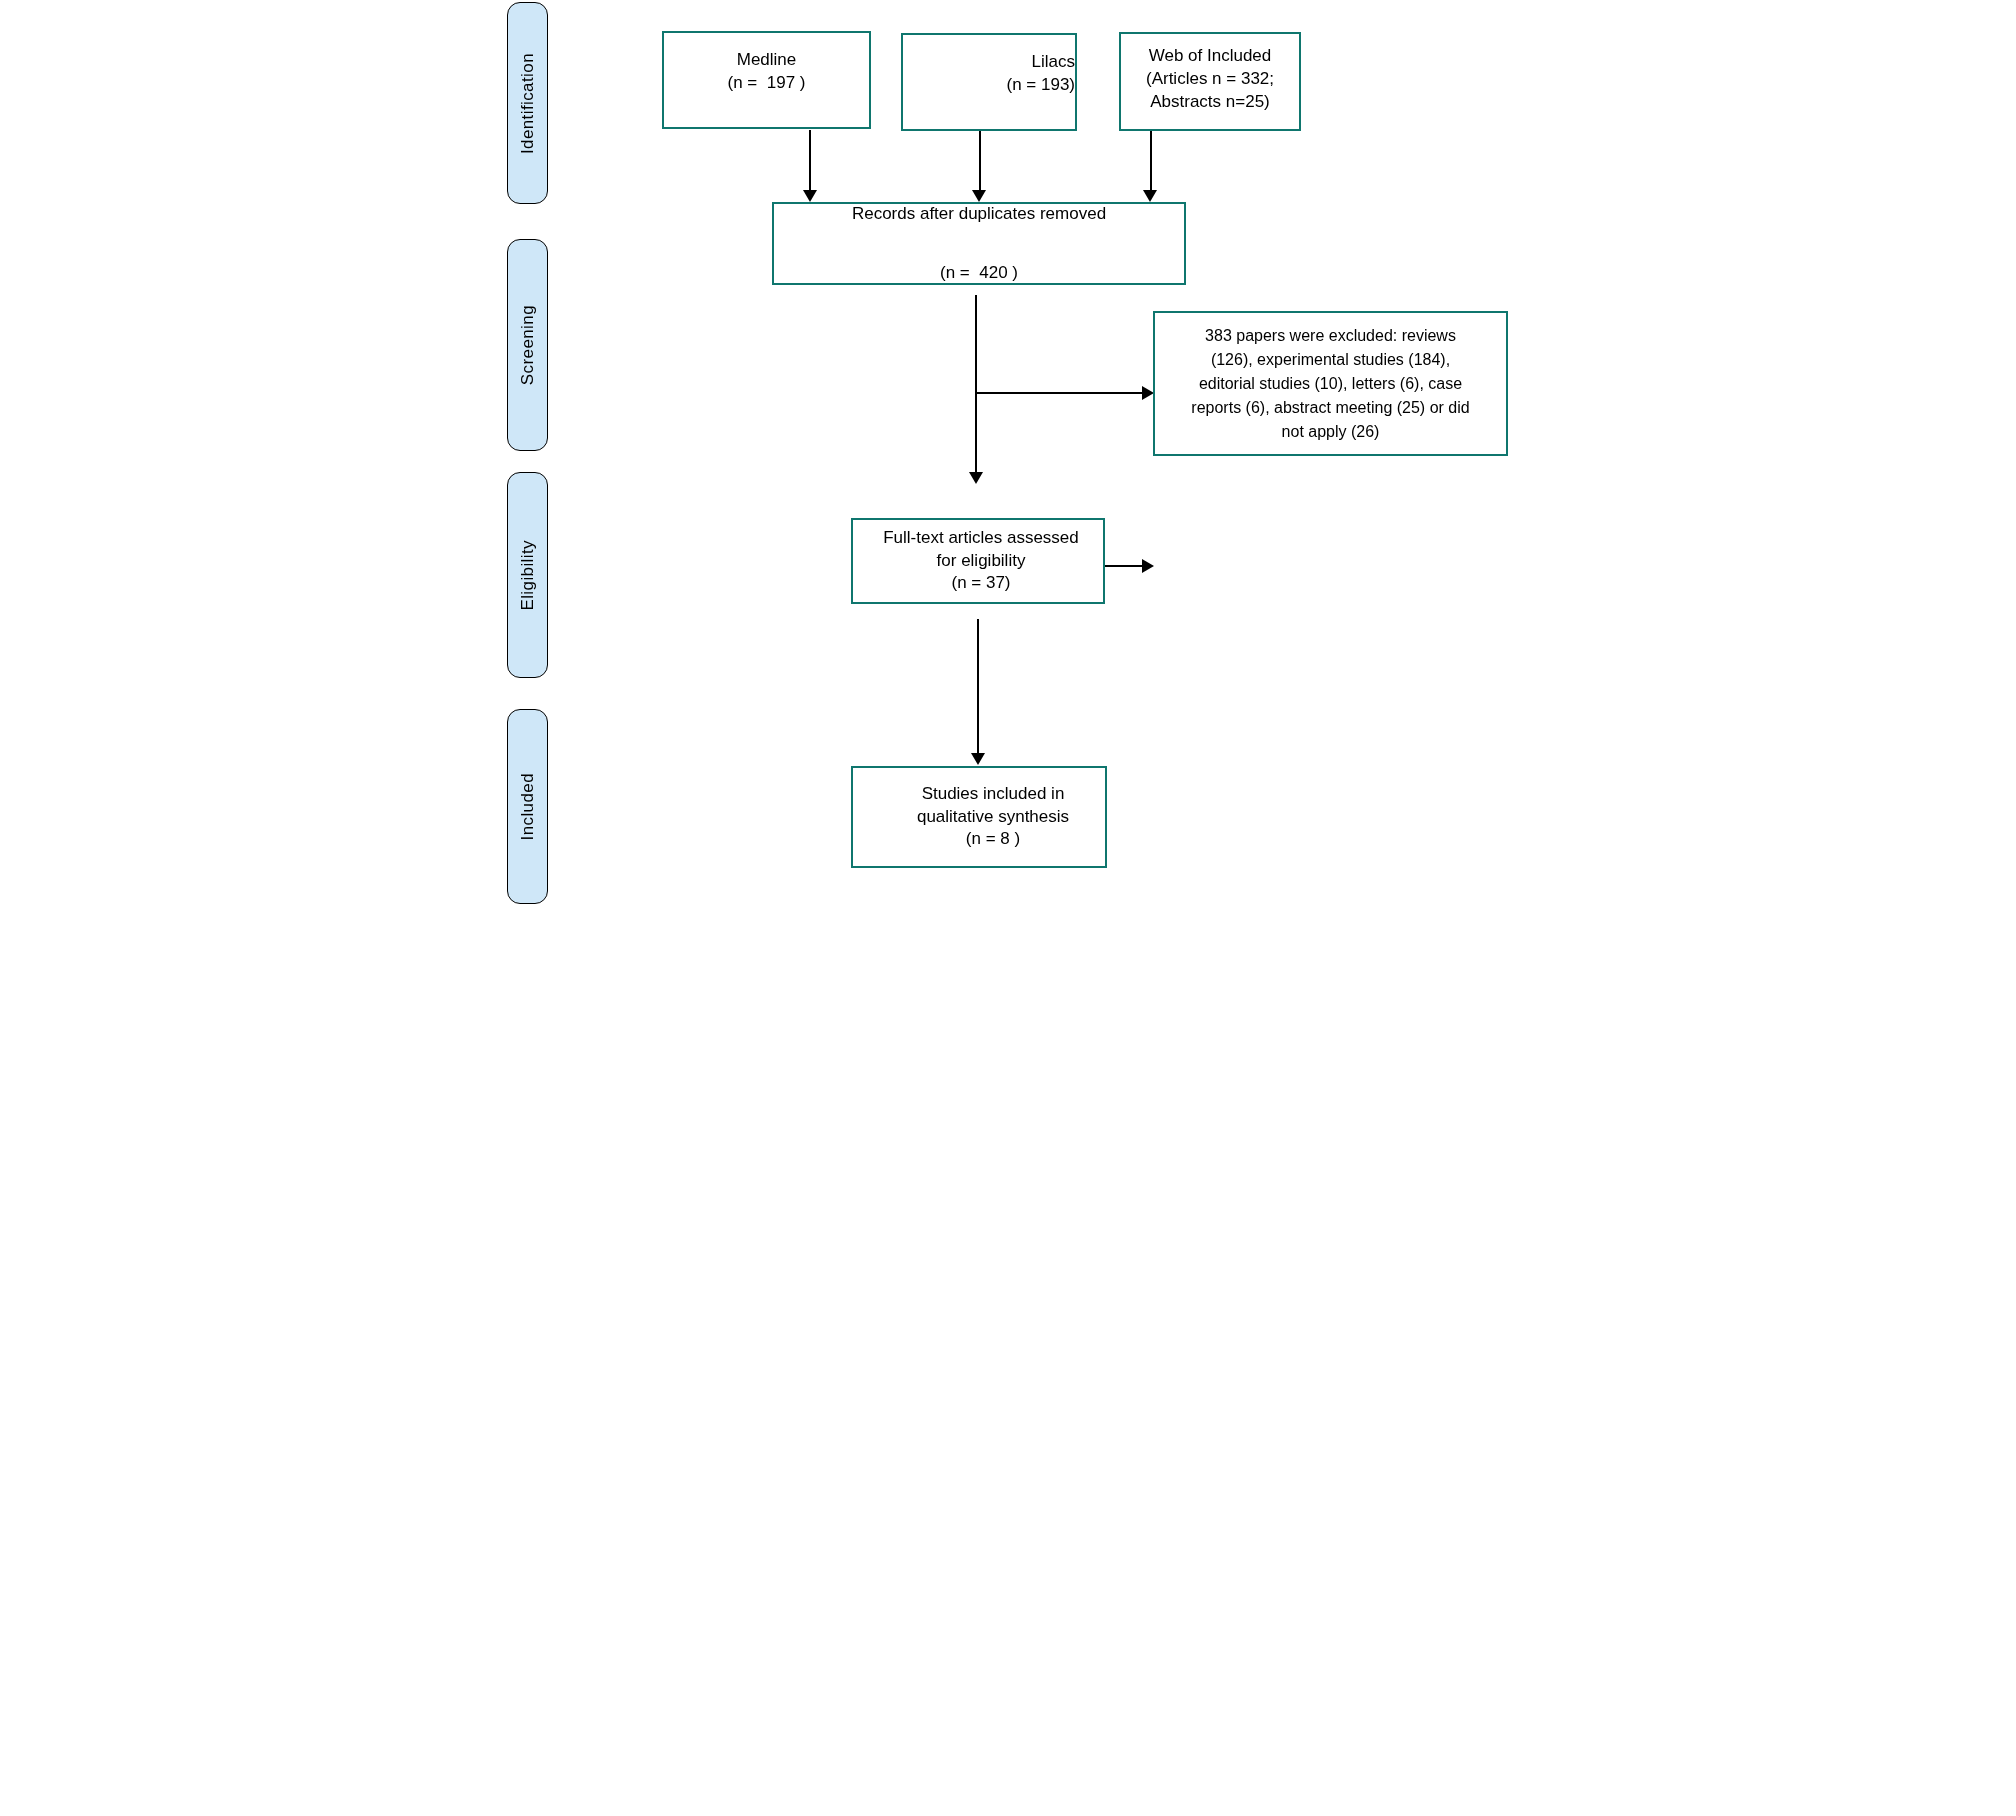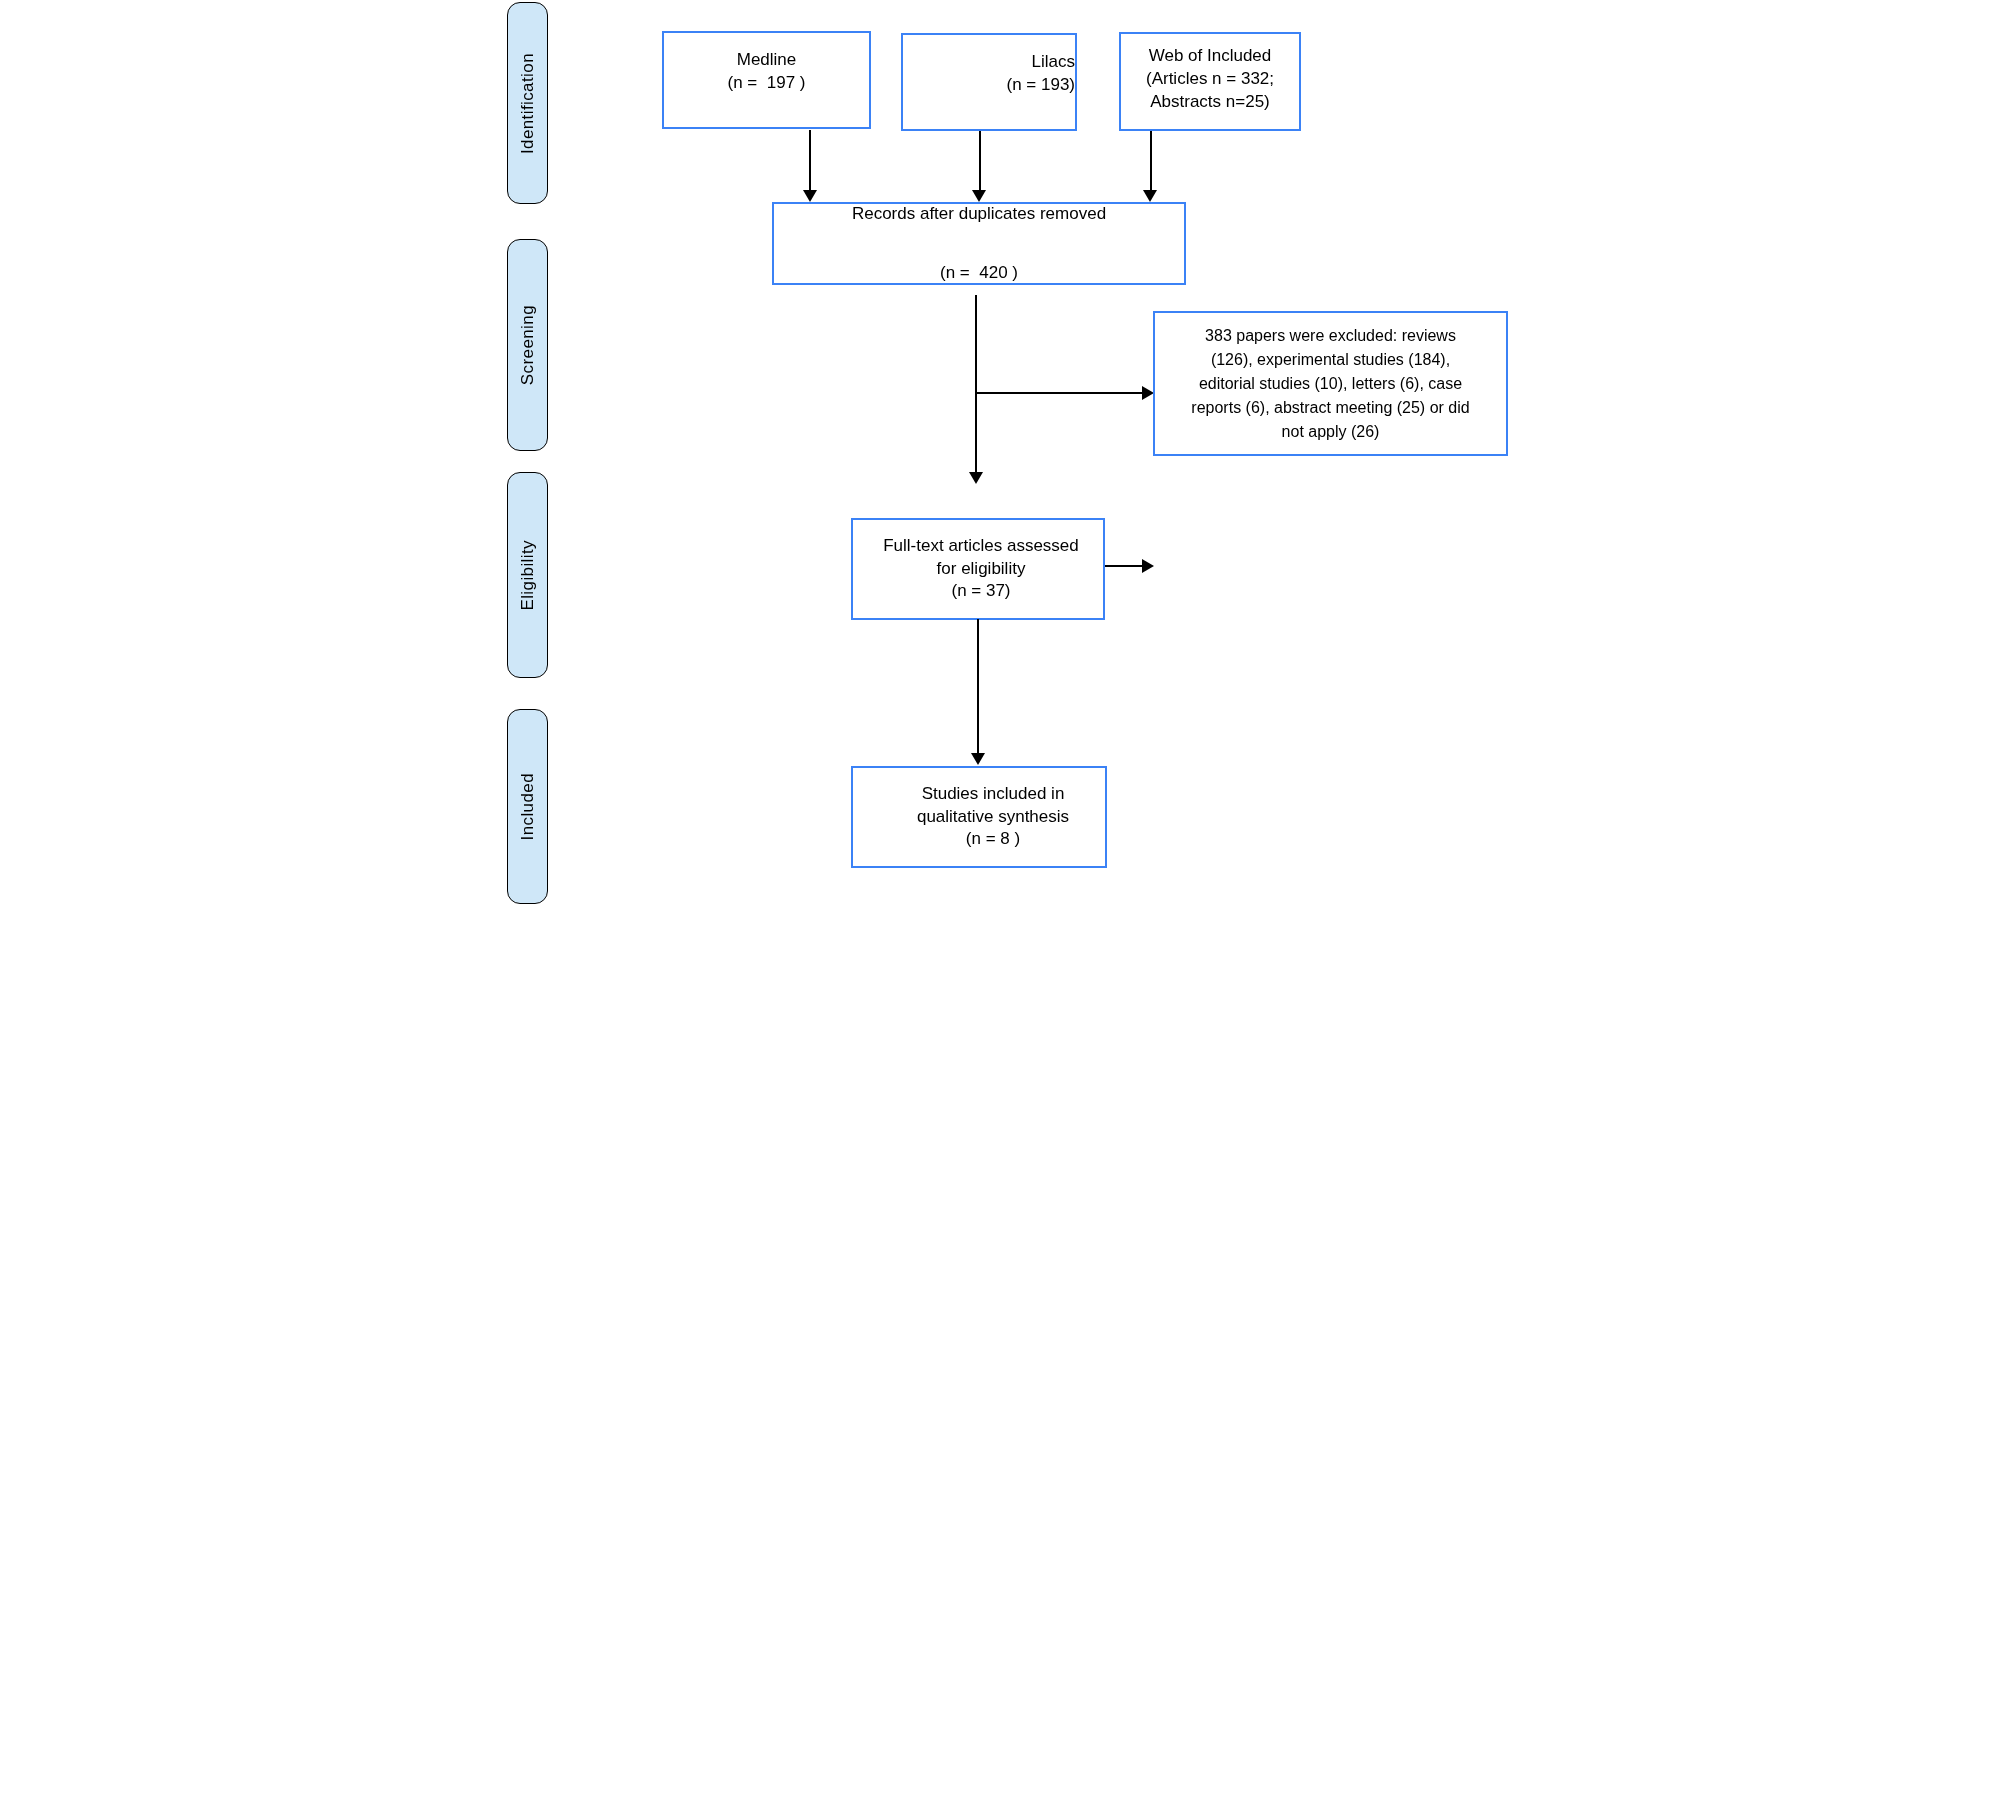--- a/index.html
+++ b/index.html
@@ -20,21 +20,21 @@
     box-sizing:border-box;
     display:flex;align-items:center;justify-content:center;
   }
   .stage span{
     writing-mode:vertical-rl;transform:rotate(180deg);
     font-size:17px;letter-spacing:0.4px;white-space:nowrap;
   }
   
   .box{
     position:absolute;box-sizing:border-box;
-    border:2px solid #3b82f6;background:#fff;
+    border:2px solid #0f766e;background:#fff;
     display:flex;flex-direction:column;align-items:center;justify-content:center;
     text-align:center;font-size:17px;line-height:1.33;
     white-space:pre-wrap;
   }
   .box.top-align{justify-content:flex-start;padding-top:16px;}
   .box.side{font-size:16px;line-height:1.5;padding:23px 8px;}
   
   .vshaft{position:absolute;width:2px;background:#000;}
   .hshaft{position:absolute;height:2px;background:#000;}
   .head-down{position:absolute;width:0;height:0;
@@ -94,21 +94,21 @@
   <div class="head-right" style="left:638px;top:386px;"></div>
 
   <div class="box side" style="left:649px;top:311px;width:355px;height:145px;">
     <div>383 papers were excluded: reviews
 (126), experimental studies (184),
 editorial studies (10), letters (6), case
 reports (6), abstract meeting (25) or did
 not apply (26)</div>
   </div>
 
-  <div class="box" style="left:347px;top:518px;width:254px;height:102px;padding-left:6px;">
+  <div class="box" style="left:347px;top:518px;width:254px;height:86px;padding-left:6px;">
     <div>Full-text articles assessed
 for eligibility</div>
     <div>(n = 37)</div>
   </div>
 
   <div class="hshaft" style="left:601px;top:565px;width:37px;"></div>
   <div class="head-right" style="left:638px;top:559px;"></div>
 
 
   <div class="vshaft" style="left:473px;top:619px;height:134px;"></div>

